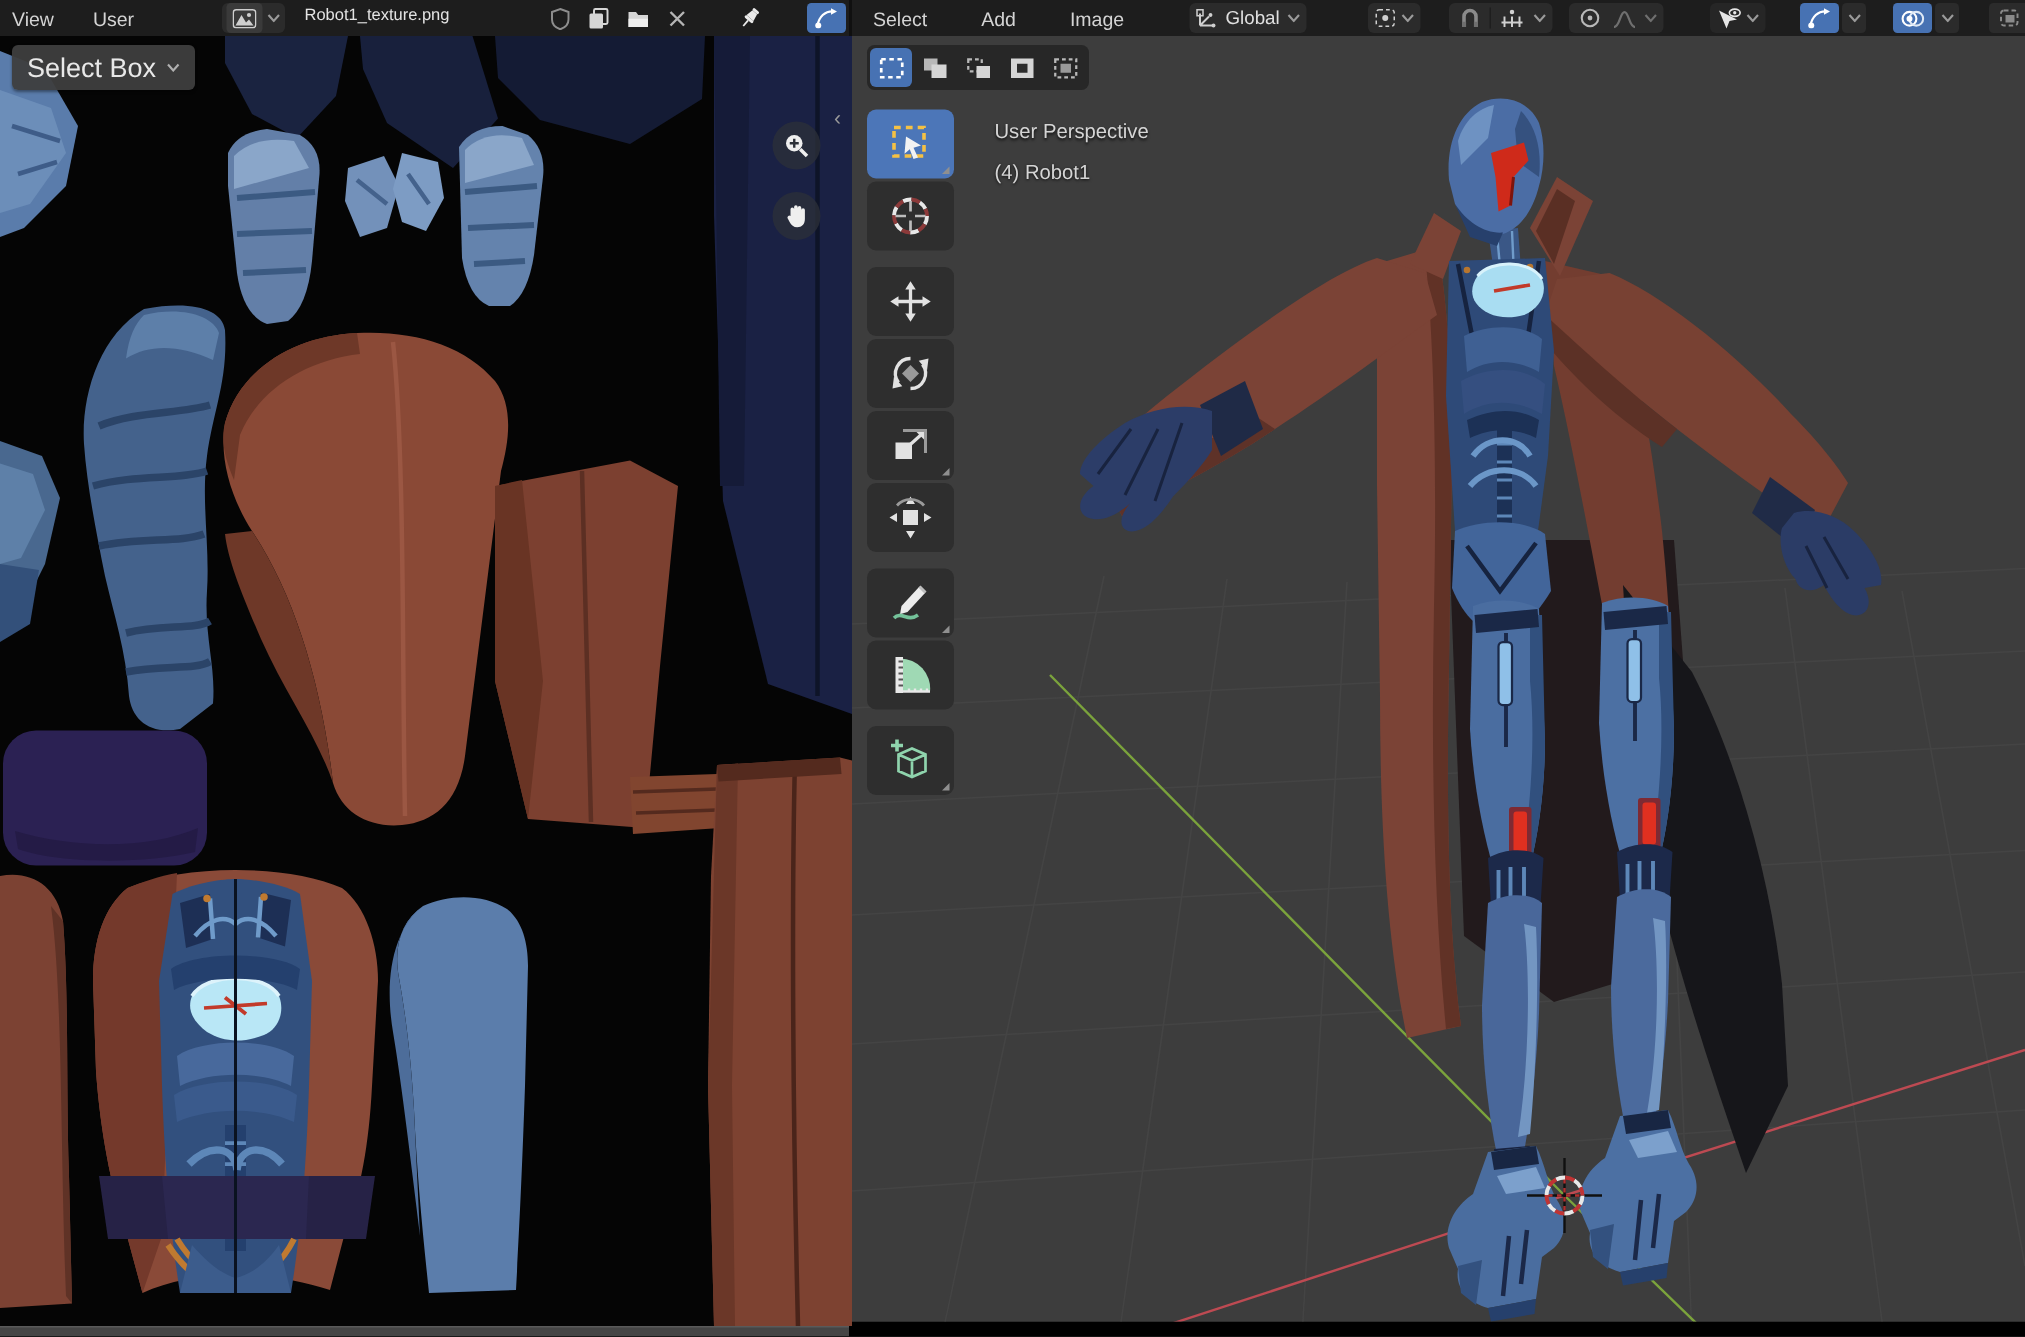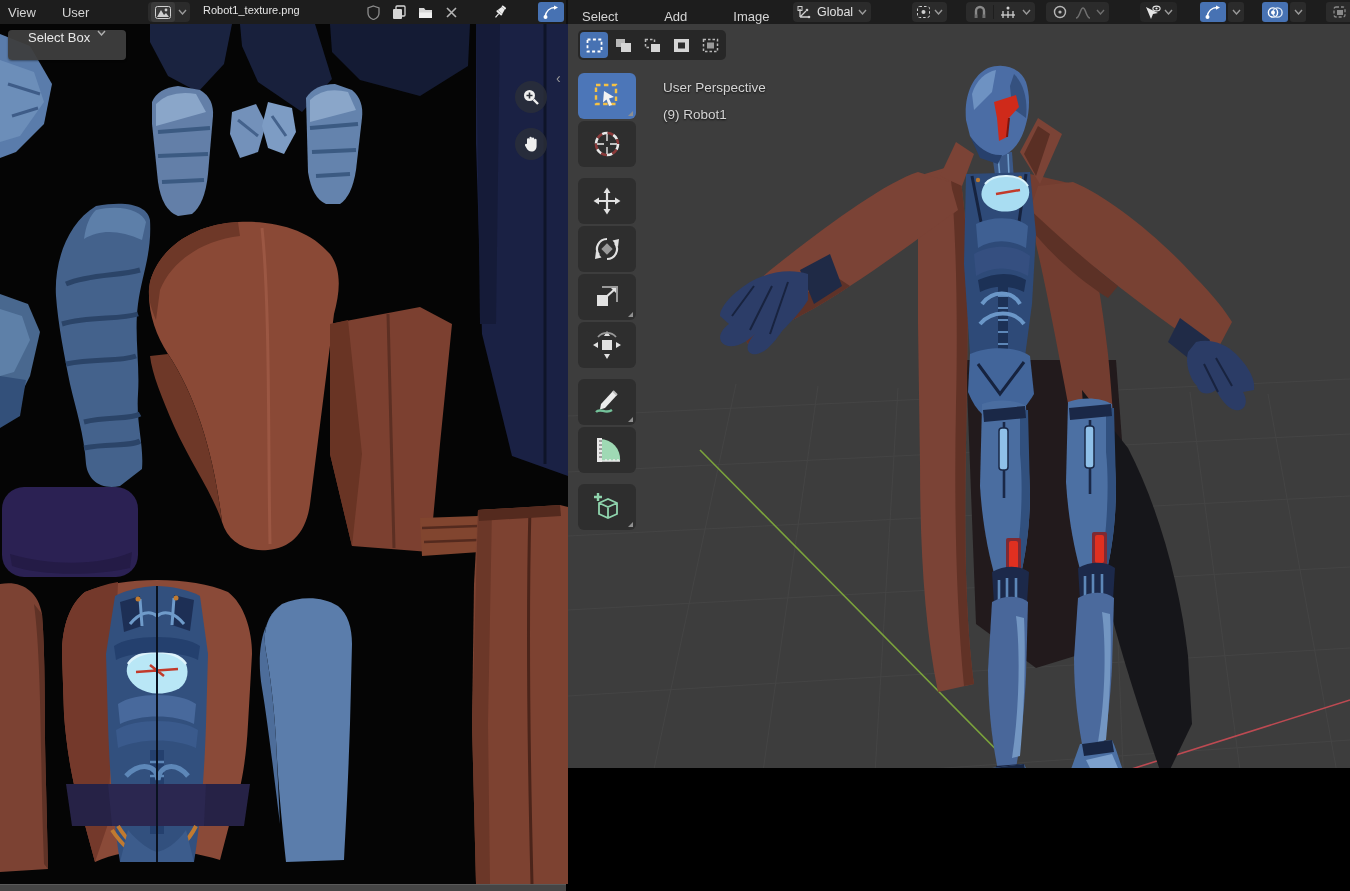--- a/index.html
+++ b/index.html
@@ -18,28 +18,28 @@
   .hbtn { display:flex; align-items:center; justify-content:center; height:20px; border-radius:3px; }
   .chev svg { display:block; }
   .grp { position:absolute; top:2px; height:20px; display:flex; align-items:center;
          background:#2b2b2b; border-radius:4px; padding:0 4px; gap:3px; }
   .grp .lbl { font-size:12.5px; color:#e0e0e0; padding:0 2px; }
   .bluebtn { background:#4772b3; }
   
   #uv-editor { position:absolute; left:0; top:24px; width:568px; height:860px; background:#030303; overflow:hidden; }
   #uv-bottom-strip { position:absolute; left:0; top:884px; width:566px; height:7px;
                      background:#454545; border-top:1px solid #5a5a5a; }
-  #uv-tool-btn { position:absolute; left:8px; top:6px; height:30px; padding:0 20px;
-                 background:rgba(62,62,62,.95); border-radius:4px; display:flex; gap:7px;
-                 font-size:13px; color:#e8e8e8; box-shadow:0 1px 2px rgba(0,0,0,.4); }
+  #uv-tool-btn { position:absolute; left:8px; top:6px; height:30px; padding:0 10px;
+                 background:rgba(62,62,62,.95); border-radius:4px; display:flex; align-items:center; gap:7px;
+                 font-size:18px; color:#e8e8e8; box-shadow:0 1px 2px rgba(0,0,0,.4); }
   .navgizmo { position:absolute; width:32px; height:32px; border-radius:50%;
               background:rgba(44,48,56,.78); display:flex; align-items:center; justify-content:center; }
   #uv-sidebar-toggle { position:absolute; left:556px; top:46px; color:#9a9a9a; font-size:14px; }
   
-  #viewport { position:absolute; left:568px; top:24px; width:782px; height:744px; background:#3d3d3d; overflow:hidden; }
+  #viewport { position:absolute; left:568px; top:24px; width:782px; height:857px; background:#3d3d3d; overflow:hidden; }
   #toolsettings { position:absolute; left:0; top:0; width:782px; height:37px; background:#3a3a3a; }
   #mode-group { position:absolute; left:10px; top:6px; height:30px; background:#272727; border-radius:5px;
                 display:flex; align-items:center; padding:2px; gap:1px; }
   .mode-btn { width:28px; height:26px; border-radius:4px; display:flex; align-items:center; justify-content:center; }
   .mode-btn.active { background:#4772b3; }
   #vp-text { position:absolute; left:95px; top:50px; font-size:13.5px; color:#d5d5d5;
              text-shadow:0 1px 2px rgba(0,0,0,.8); line-height:27px; }
   #toolbar { position:absolute; left:10px; top:49px; width:58px; display:flex; flex-direction:column; }
   .tool-btn { width:58px; height:46px; background:#2e2e2e; border-radius:6px; margin-bottom:2px;
               display:flex; align-items:center; justify-content:center; position:relative; }
@@ -113,21 +113,21 @@
     <span class="hbtn bluebtn" style="position:absolute; left:538px; top:2px; width:26px;">
       <svg width="16" height="14" viewBox="0 0 16 14">
           <path d="M2,12 C3,6 7,2.5 12,2.5" fill="none" stroke="#fff" stroke-width="1.5"></path>
           <circle cx="2.5" cy="12" r="2" fill="#fff"></circle>
           <path d="M11,0.5 L15,2.6 L11,4.8 Z" fill="#fff"></path>
         </svg>
     </span>
   </div>
 
   <div class="hdr" id="hdr-right">
-    <div class="menu-row" style="left:10px; gap:38px;align-items:flex-end;">
+    <div class="menu-row" style="left:10px; gap:28px;">
       <span class="menu-item">Select</span>
       <span class="menu-item">Add</span>
       <span class="menu-item">Image</span>
     </div>
 
     <div class="grp" style="left:225px;text-align:center;">
       <span>
         <svg width="15" height="14" viewBox="0 0 15 14">
             <path d="M3,12 L3,4 M3,12 L11,12 M3,12 L9,6" stroke="#cfcfcf" stroke-width="1.3" fill="none"></path>
             <rect x="1" y="1.5" width="4" height="4" fill="none" stroke="#cfcfcf"></rect>
@@ -527,21 +527,21 @@
           <svg width="17" height="15">
               <rect x="1.5" y="1.5" width="14" height="12" fill="none" stroke="#b8b8b8" stroke-width="1.5" stroke-dasharray="2.5 2"></rect>
               <rect x="5" y="4.5" width="7" height="6" fill="#b8b8b8" opacity="0.8"></rect>
             </svg>
         </span>
       </div>
     </div>
 
     <div id="vp-text">
       <div>User Perspective</div>
-      <div>(9) Robot1</div>
+      <div>(4) Robot1</div>
     </div>
 
     <div id="toolbar">
       <div class="tool-btn active">
         <svg width="30" height="30" viewBox="0 0 30 30">
             <rect x="4" y="4" width="20" height="19" fill="none" stroke="#f5c144" stroke-width="2.4" stroke-dasharray="4.5 3.4"></rect>
             <path d="M12,10 L22,16 L17,17.5 L20,24 L17,25 L14.5,18.5 L11,21.5 Z" fill="#f2f2f2"></path>
           </svg>
         <span class="subtool"></span>
       </div>

